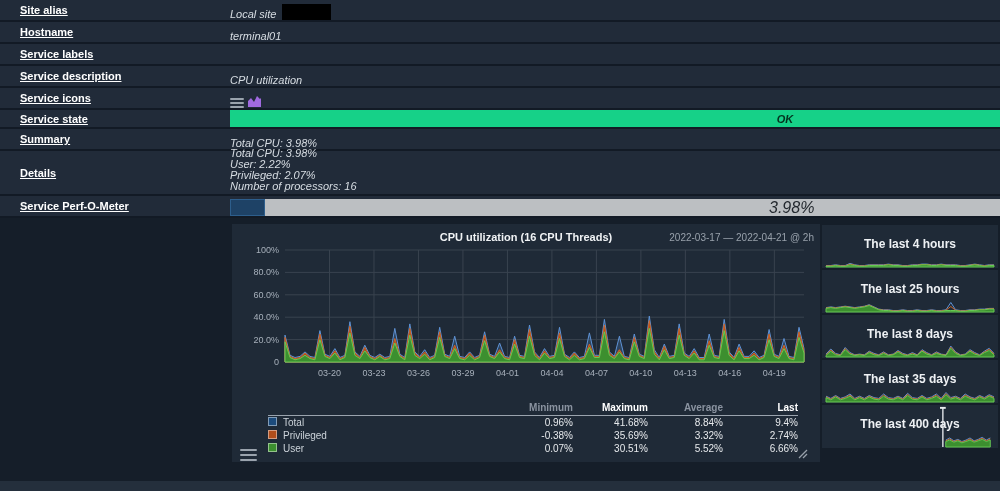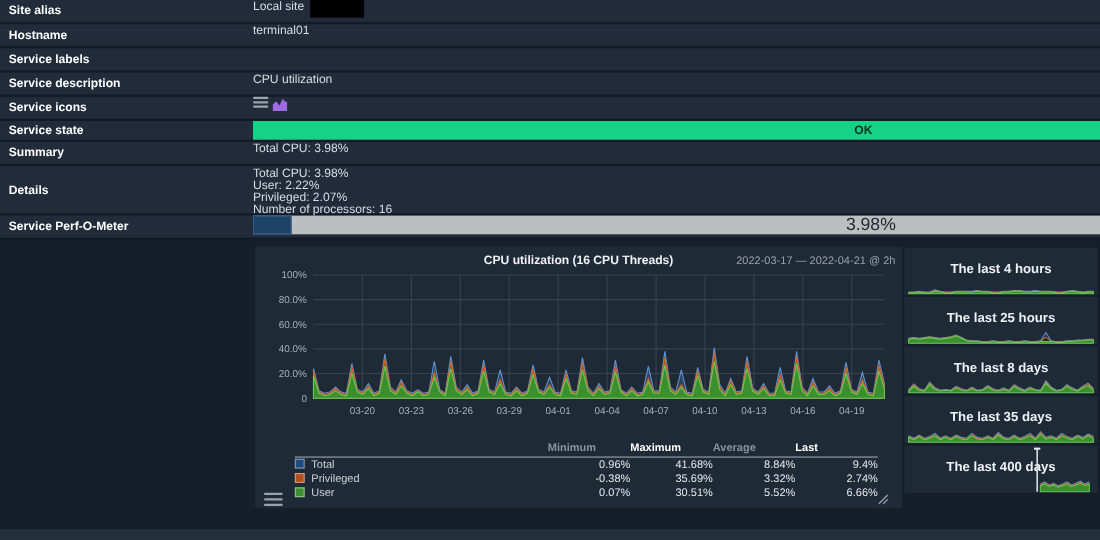--- a/index.html
+++ b/index.html
@@ -2,22 +2,22 @@
 <html><head>
 <meta charset="utf-8">
 <style>
   html,body{margin:0;padding:0;background:#151e29;}
   .page{position:relative;width:1000px;height:491px;background:#151e29;
         font-family:"Liberation Sans",sans-serif;overflow:hidden;}
   
   .info-rows{position:absolute;left:0;top:0;width:1000px;}
   .irow{display:flex;background:#212b39;border-bottom:2px solid #121a25;}
   .irow .label{width:230px;flex:0 0 230px;color:#ffffff;font-weight:bold;font-size:11px;
-               display:flex;align-items:center;padding-left:8px;box-sizing:border-box;}
-  .irow .value{flex:1;color:#d7dde3;font-size:11px;display:flex;align-items:flex-start;}
+               display:flex;align-items:center;padding-left:20px;box-sizing:border-box;text-decoration:underline;}
+  .irow .value{flex:1;color:#d7dde3;font-size:11px;display:flex;align-items:flex-end;font-style:italic;}
   .h20{height:20px;} .h19{height:17px;} .h43{height:43px;}
   .redacted{display:inline-block;width:49px;height:16px;background:#000;margin-left:6px;}
   .icons-wrap{display:flex;align-items:center;gap:3px;}
   .burger{display:inline-flex;flex-direction:column;justify-content:space-between;height:10px;width:14px;}
   .burger span{display:block;height:2px;background:#9aa3ad;border-radius:1px;}
   .state-cell{position:relative;background:#16d188;height:100%;}
   .state-text{position:absolute;left:71%;top:50%;transform:translateY(-50%);
               color:#04331f;font-weight:bold;font-size:11px;}
   .details-lines{display:block;padding:2px 0;}
   .details-lines div{line-height:11px;font-size:11px;color:#d7dde3;}
@@ -27,21 +27,21 @@
             color:#23282e;font-size:16px;}
   
   .graph-panel{position:absolute;left:232px;top:224px;width:588px;height:238px;background:#1f2a37;}
   .graph-title{position:absolute;left:0;top:7px;width:100%;text-align:center;
                color:#f0f3f5;font-size:11px;font-weight:bold;}
   .graph-range{position:absolute;right:6px;top:8px;color:#98a1ab;font-size:10px;}
   #main-chart{position:absolute;left:0;top:0;}
   .legend{position:absolute;left:36px;top:176px;width:530px;font-size:10px;}
   .lrow{display:grid;grid-template-columns:230px 75px 75px 75px 75px;align-items:center;height:13px;}
   .lrow.lhead{height:15px;}
-  .lhead .hcell{text-align:left;color:#8a93a0;font-weight:bold;}
+  .lhead .hcell{text-align:right;color:#8a93a0;font-weight:bold;}
   .lhead .hcell.bright{color:#ffffff;}
   .lbody{border-top:1px solid #9aa3ad;}
   .lname{display:flex;gap:6px;color:#ccd3da;}
   .lswatch{width:9px;height:9px;border:1px solid rgba(255,255,255,0.45);box-sizing:border-box;}
   .lval{text-align:right;color:#e6e9ec;}
   .graph-burger{position:absolute;left:8px;top:213px;}
   .graph-burger .burger{width:17px;height:12px;}
   .resize-handle{position:absolute;right:12px;bottom:3px;}
   
   .minis{position:absolute;left:822px;top:225px;width:176px;}

